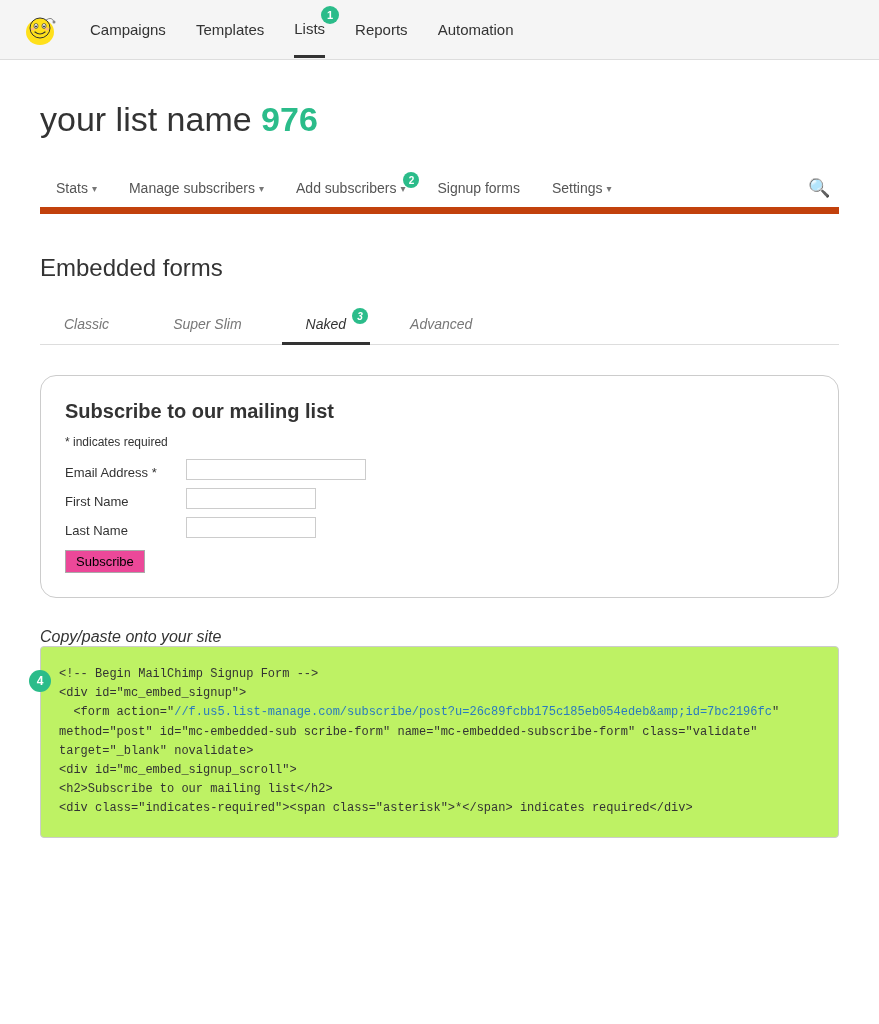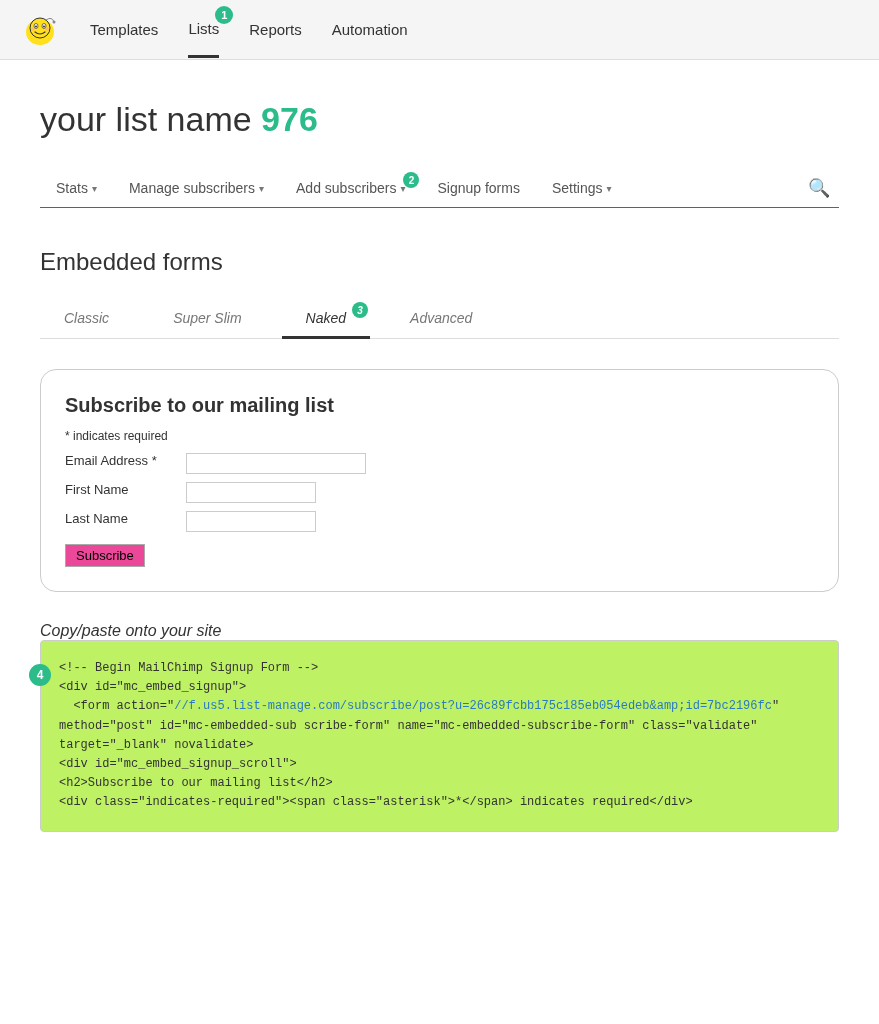--- a/index.html
+++ b/index.html
@@ -66,21 +66,21 @@
     .page-title-count {
       color: #2bbc8a;
       font-weight: 700;
     }
 
     
     .secondary-nav {
       display: flex;
       align-items: center;
       gap: 0;
-      border-bottom: 1px solid #c2410c;
+      border-bottom: 7px solid #c2410c;
       padding-bottom: 0;
       margin-bottom: 40px;
     }
     .sec-nav-item {
       font-size: 14px;
       color: #555;
       cursor: pointer;
       padding: 10px 16px;
       display: flex;
       align-items: center;
@@ -180,21 +180,21 @@
       font-size: 20px;
       font-weight: bold;
       margin-bottom: 12px;
     }
     .preview-required-note {
       font-size: 12px;
       margin-bottom: 10px;
     }
     .preview-field {
       display: flex;
-      align-items: flex-start;
+      align-items: flex-end;
       margin-bottom: 8px;
       font-size: 13px;
       gap: 21px;
     }
     .preview-field label {
       width: 100px;
       font-size: 13px;
     }
     .preview-field input[type="text"] {
       border: 1px solid #ccc;
@@ -268,20 +268,21 @@
     <circle cx="16" cy="16.5" r="1" fill="#333"></circle>
     <circle cx="24" cy="16.5" r="1" fill="#333"></circle>
     <path d="M15 22 Q20 26 25 22" stroke="#333" stroke-width="1.2" fill="none" stroke-linecap="round"></path>
     <ellipse cx="13" cy="19" rx="2" ry="1.5" fill="#f9a8a8" opacity="0.7"></ellipse>
     <ellipse cx="27" cy="19" rx="2" ry="1.5" fill="#f9a8a8" opacity="0.7"></ellipse>
     <path d="M26 10 Q32 6 34 12" stroke="#888" stroke-width="1" fill="none"></path>
     <circle cx="34" cy="12" r="1.5" fill="#888"></circle>
   </svg>
 
   <div class="nav-items">
+    <span class="nav-item">Campaigns</span>
     <span class="nav-item">Templates</span>
     <span class="nav-item active" style="position:relative;">
       <span>Lists</span>
       <span class="nav-badge">1</span>
     </span>
     <span class="nav-item">Reports</span>
     <span class="nav-item">Automation</span>
   </div>
 </nav>
 

